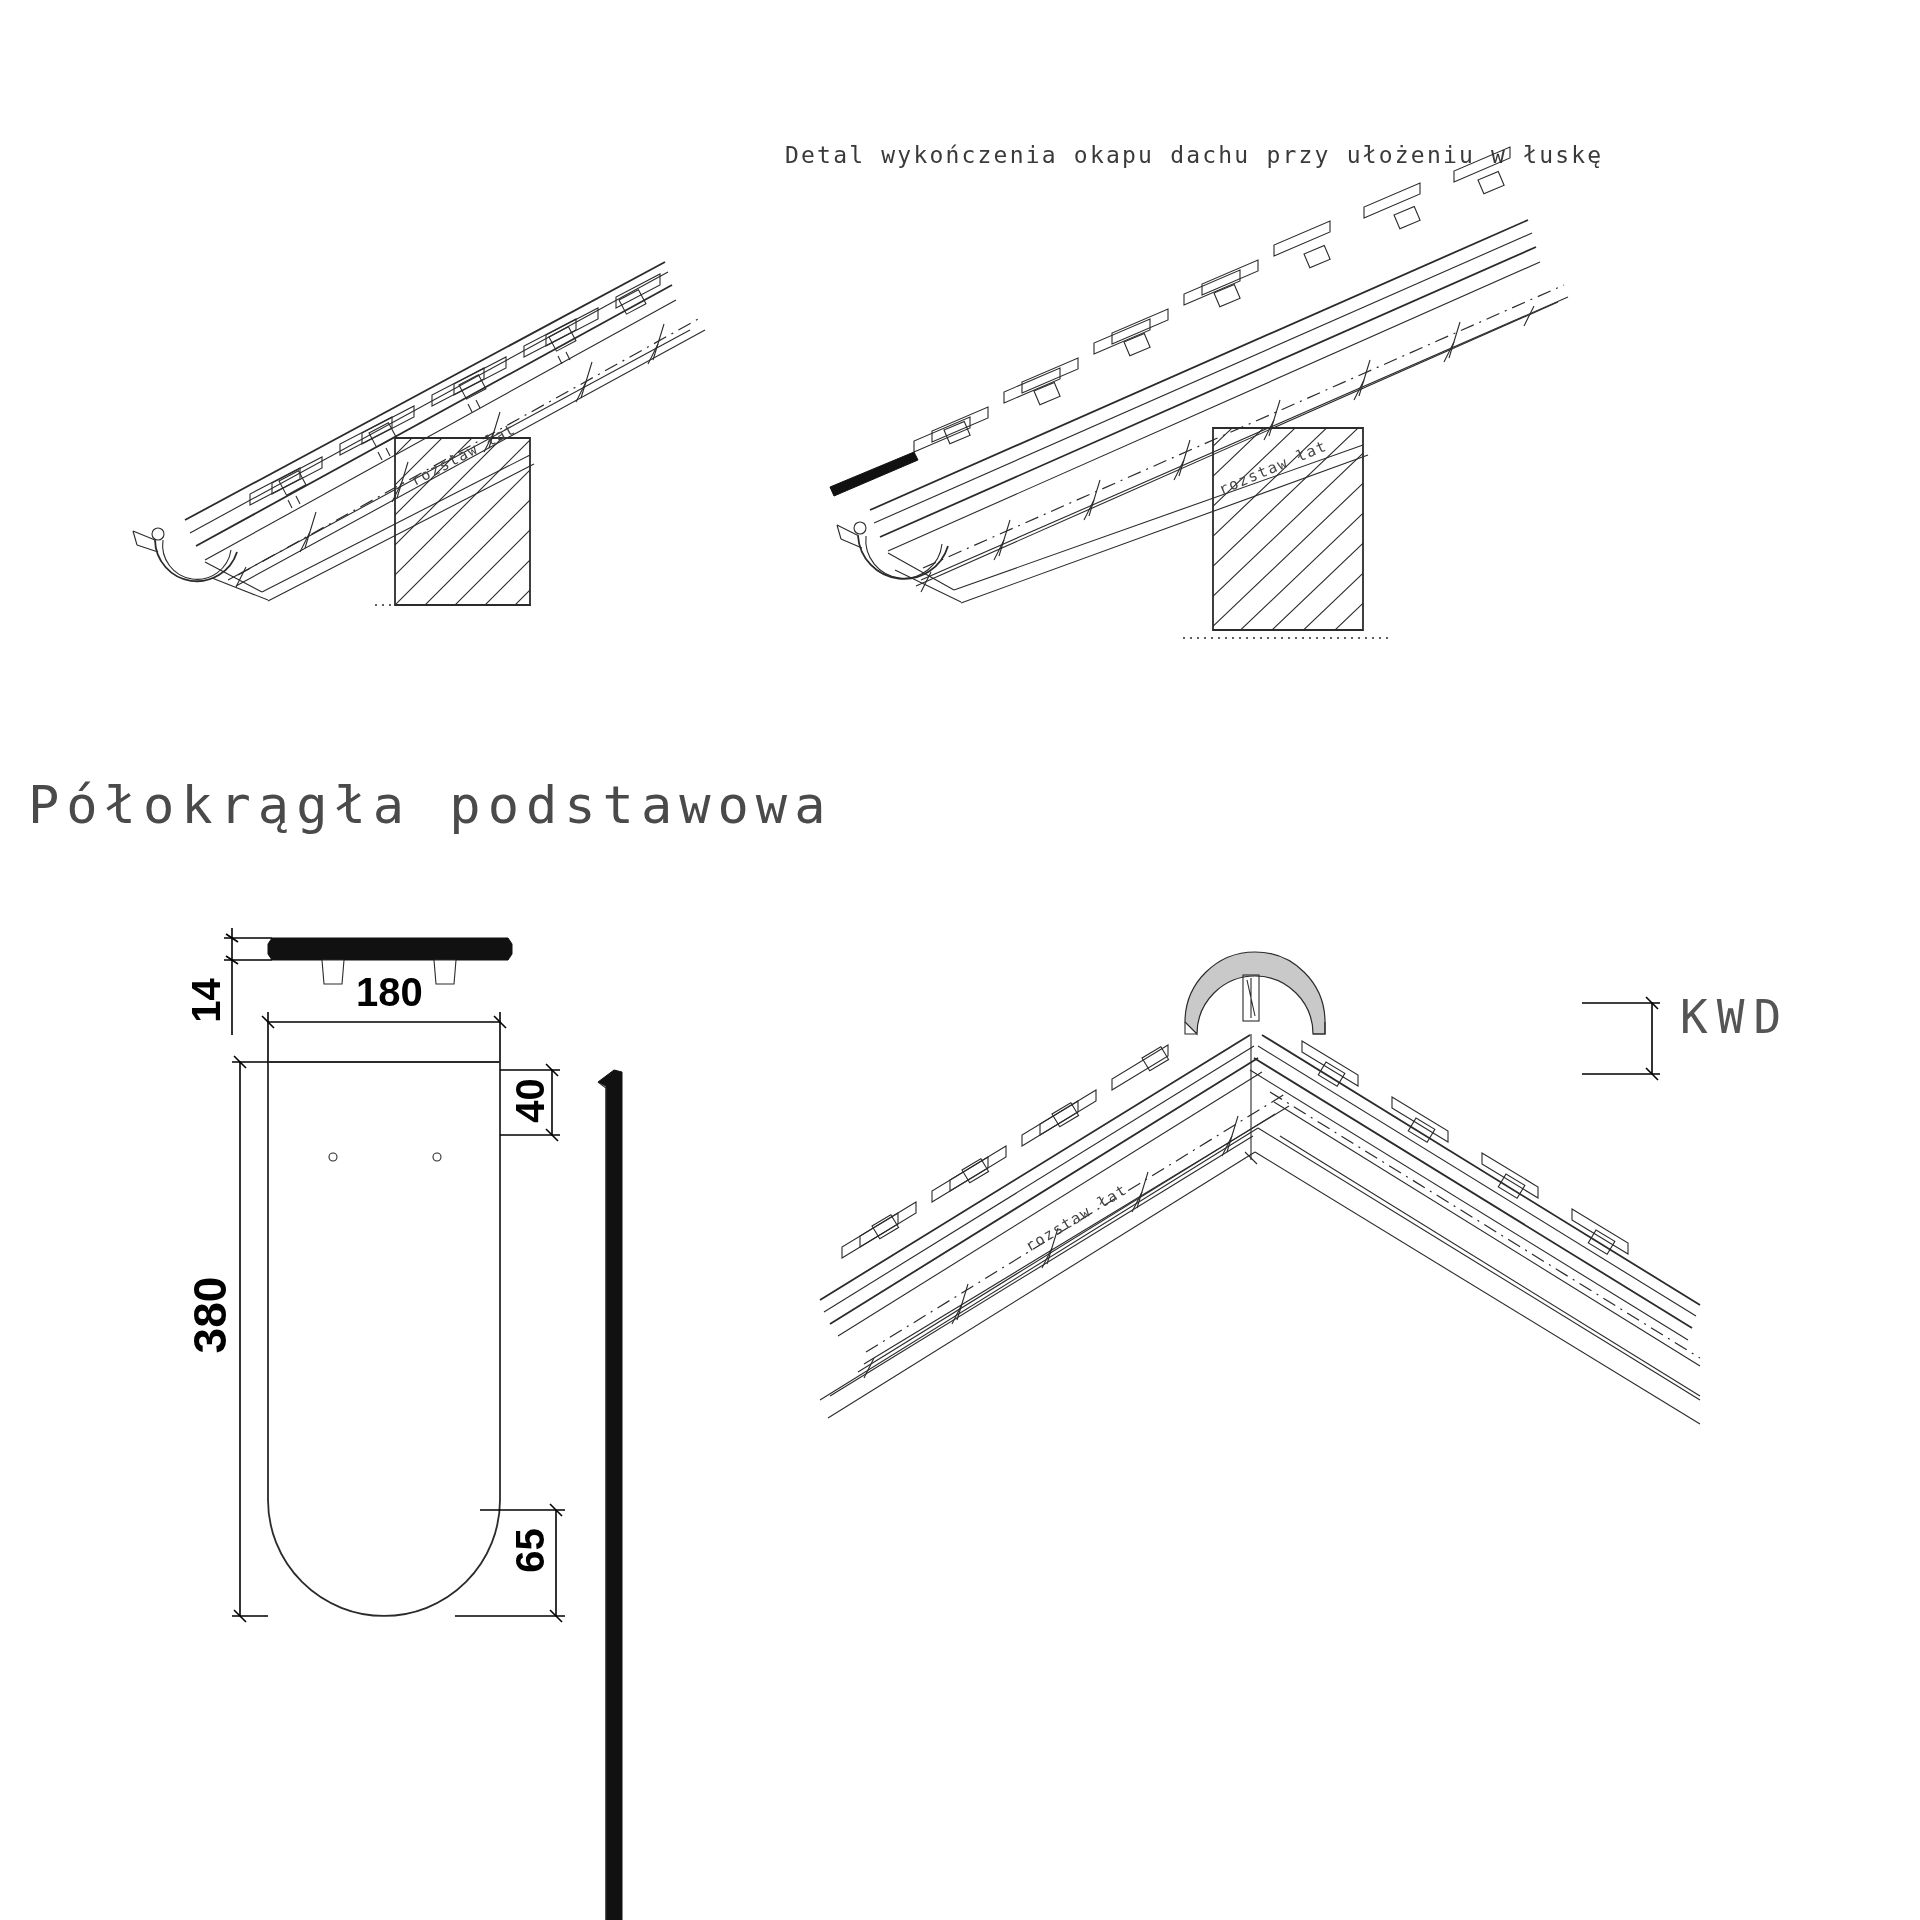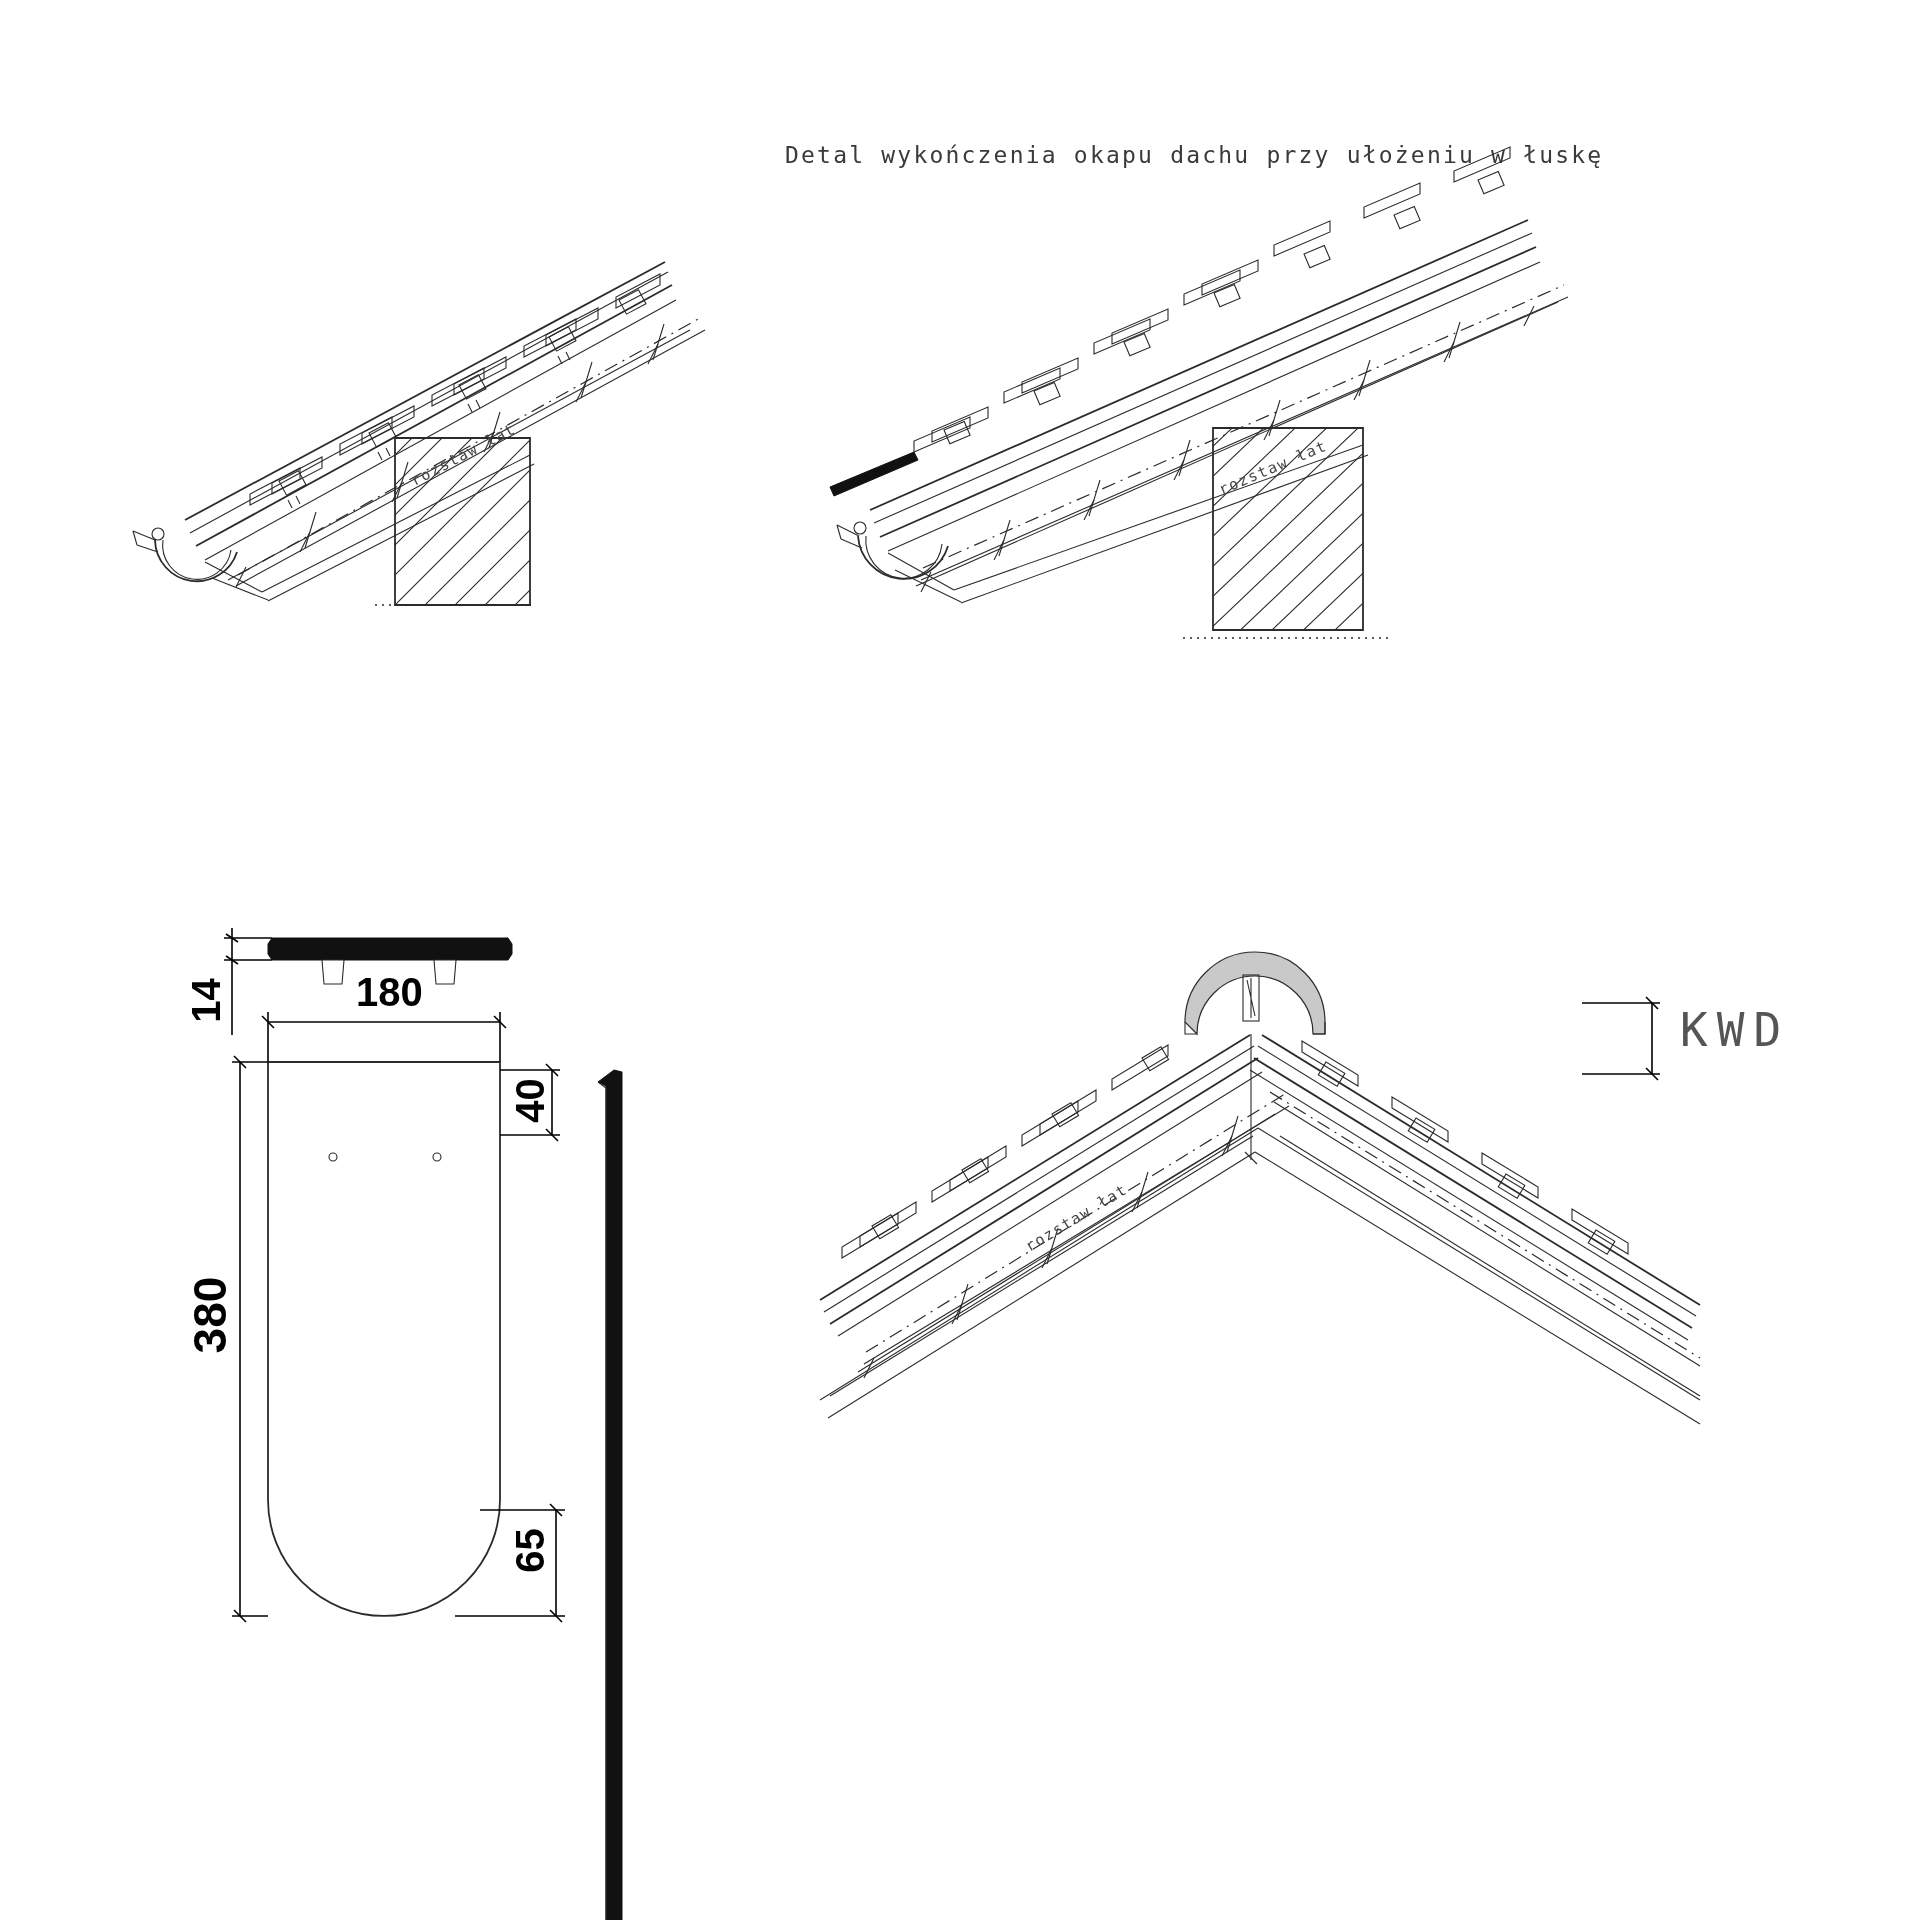--- a/index.html
+++ b/index.html
@@ -33,20 +33,21 @@
   .dimln{stroke:#000;stroke-width:1.6;fill:none;}
 </style>
 </head>
 <body>
 
 <div class="sheet">
 
 
   <div class="lbl cadfont title-sm" style="left:785px;top:142px;">Detal wykończenia okapu dachu przy ułożeniu w łuskę</div>
 
+  <div class="lbl cadfont title-big" style="left:28px;top:775px;">Półokrągła podstawowa</div>
 
   <svg width="1920" height="1920">
     <g transform="translate(0,0)">
 
       <g>
         <path class="ln med" d="M395,438 L395,605 L530,605 L530,438 Z"></path>
         <g class="hatch" clip-path="url(#clipWallL)">
           <path d="M380,470 L560,290 M380,500 L560,320 M380,530 L560,350
                    M380,560 L560,380 M380,590 L560,410 M380,620 L560,440
                    M380,650 L560,470 M380,680 L560,500 M380,710 L560,530
@@ -365,15 +366,15 @@
         <path d="M1582,1074 L1660,1074"></path>
         <path d="M1652,1003 L1652,1074"></path>
         <path d="M1646,997 L1658,1009"></path>
         <path d="M1646,1068 L1658,1080"></path>
       </g>
     </g>
   </svg>
 
   <div class="rotlbl" style="left:1022px;top:1240px;transform:rotate(-31deg);">rozstaw łat</div>
 
-  <div class="lbl kwd" style="left:1680px;top:990px;margin-top:13px;">KWD</div>
+  <div class="lbl kwd" style="left:1680px;top:990px;">KWD</div>
 
 </div>
 
 </body></html>

